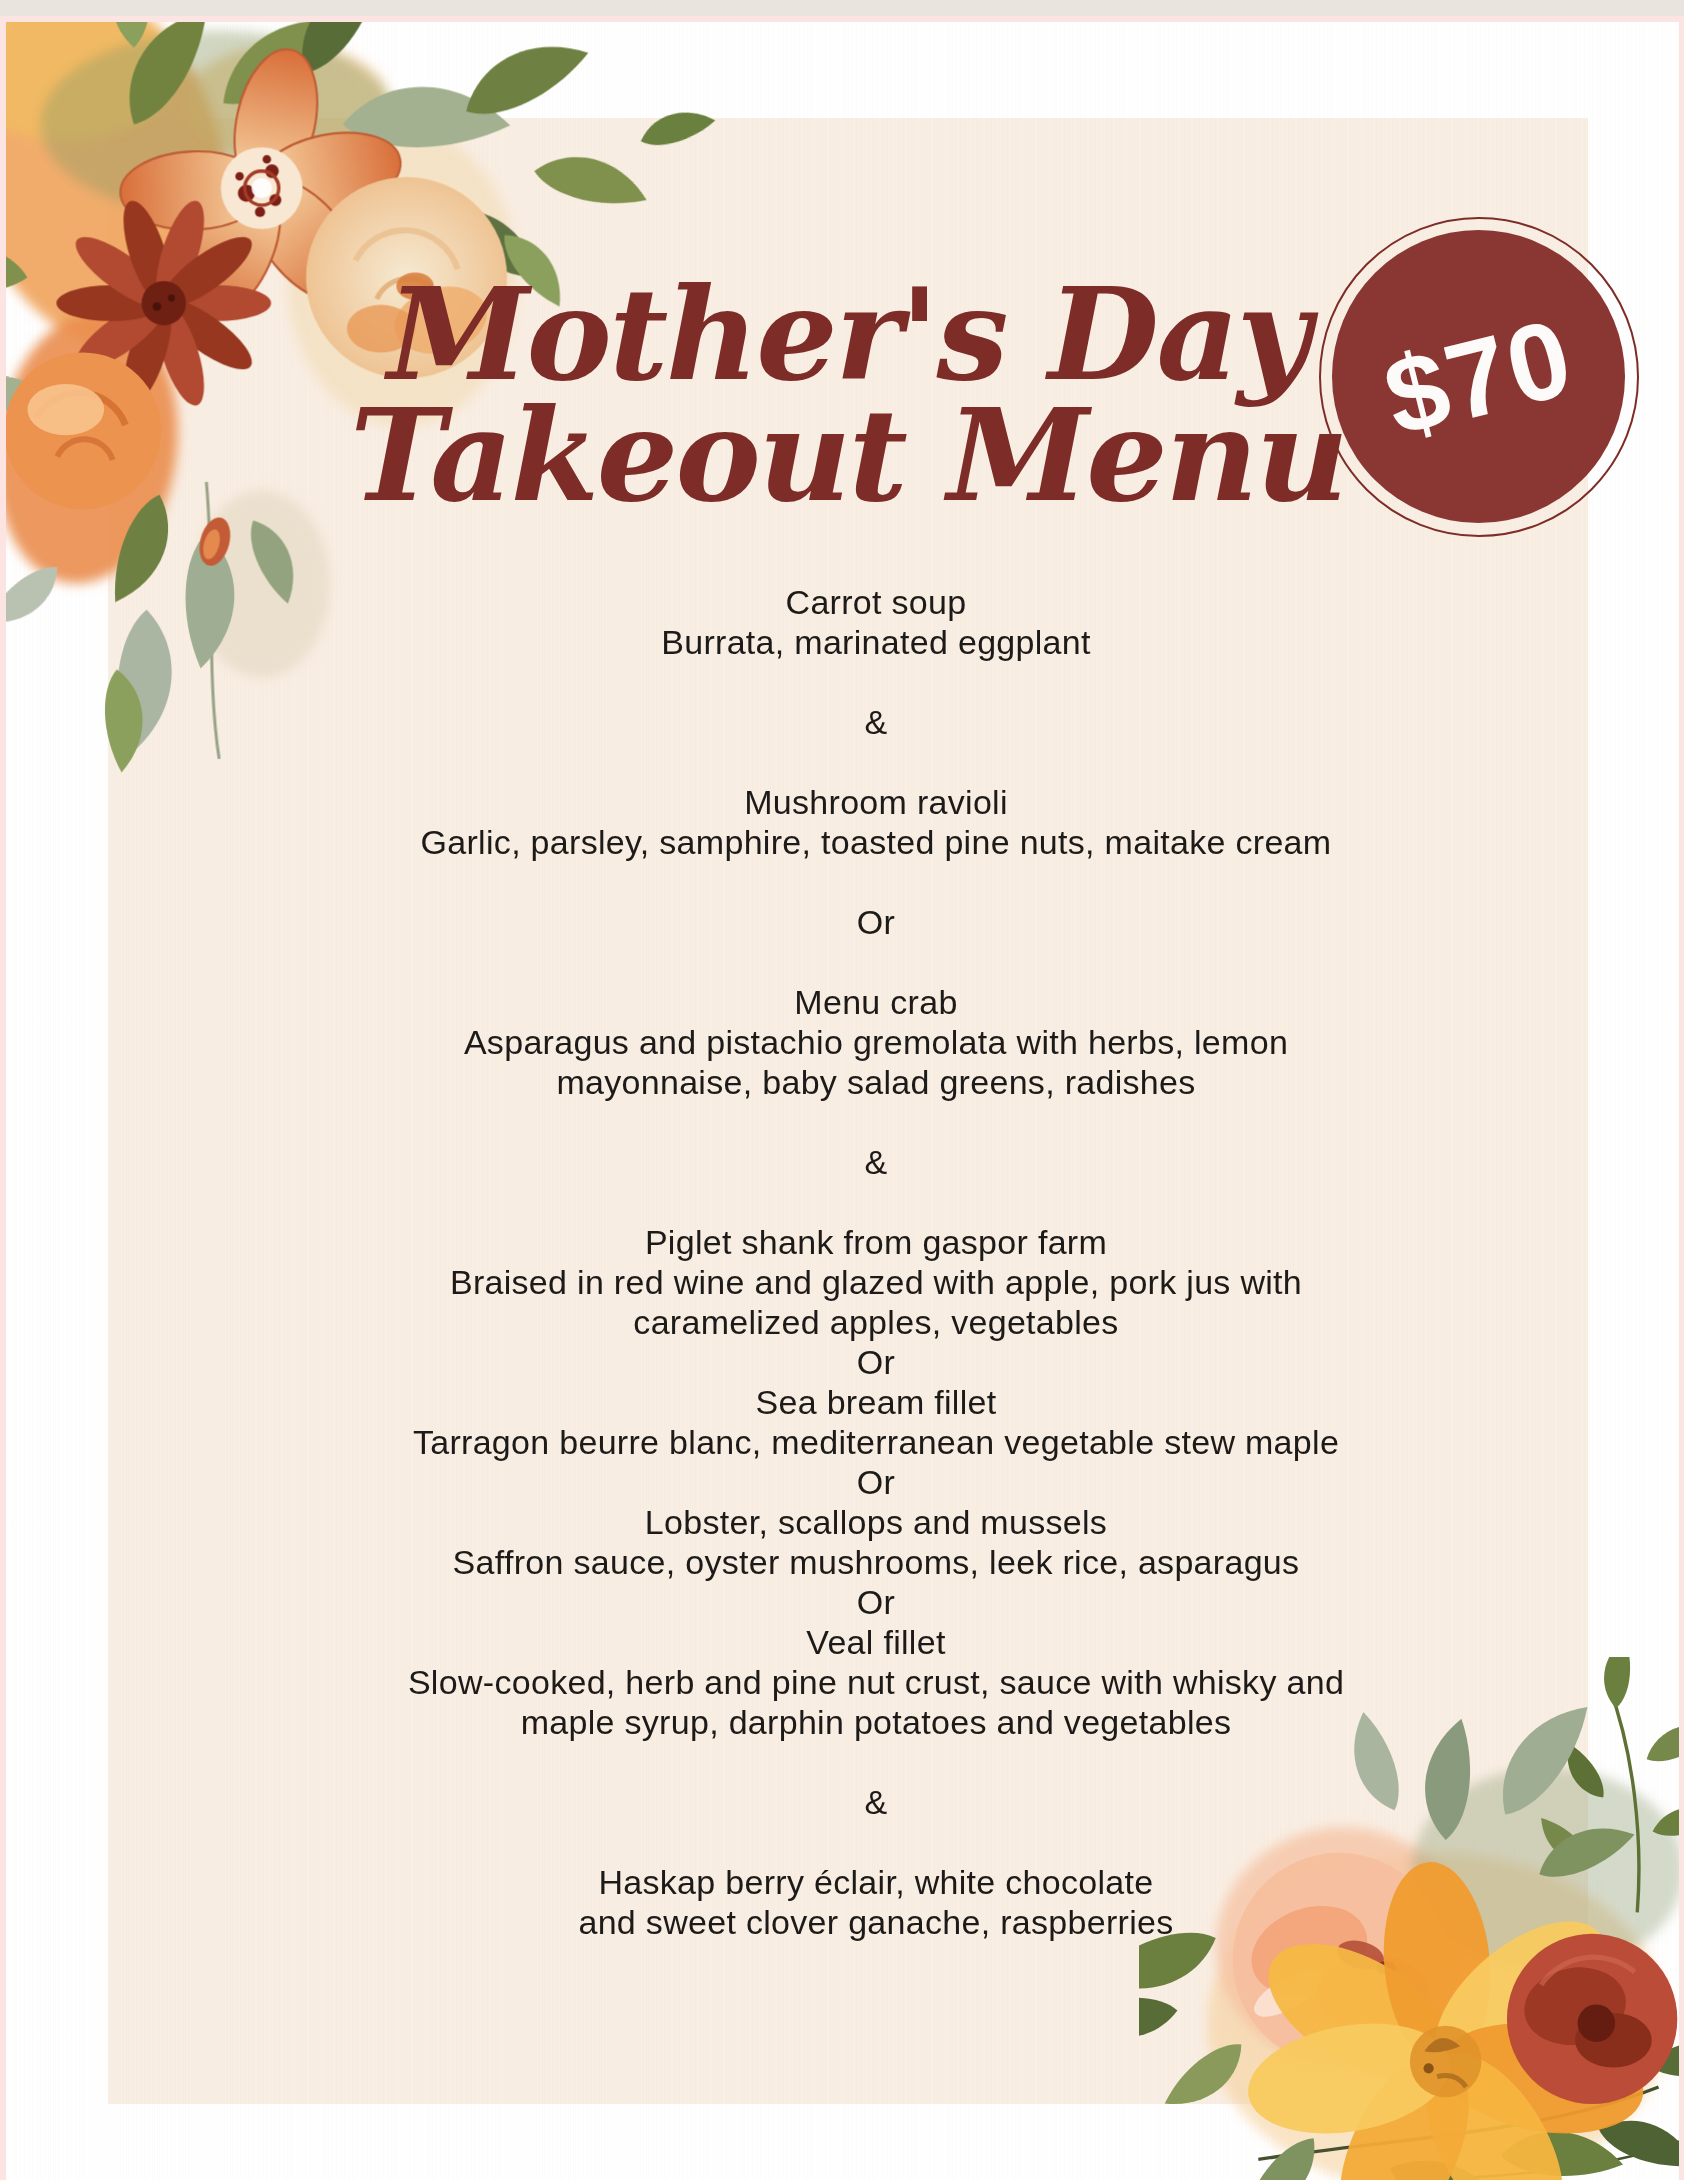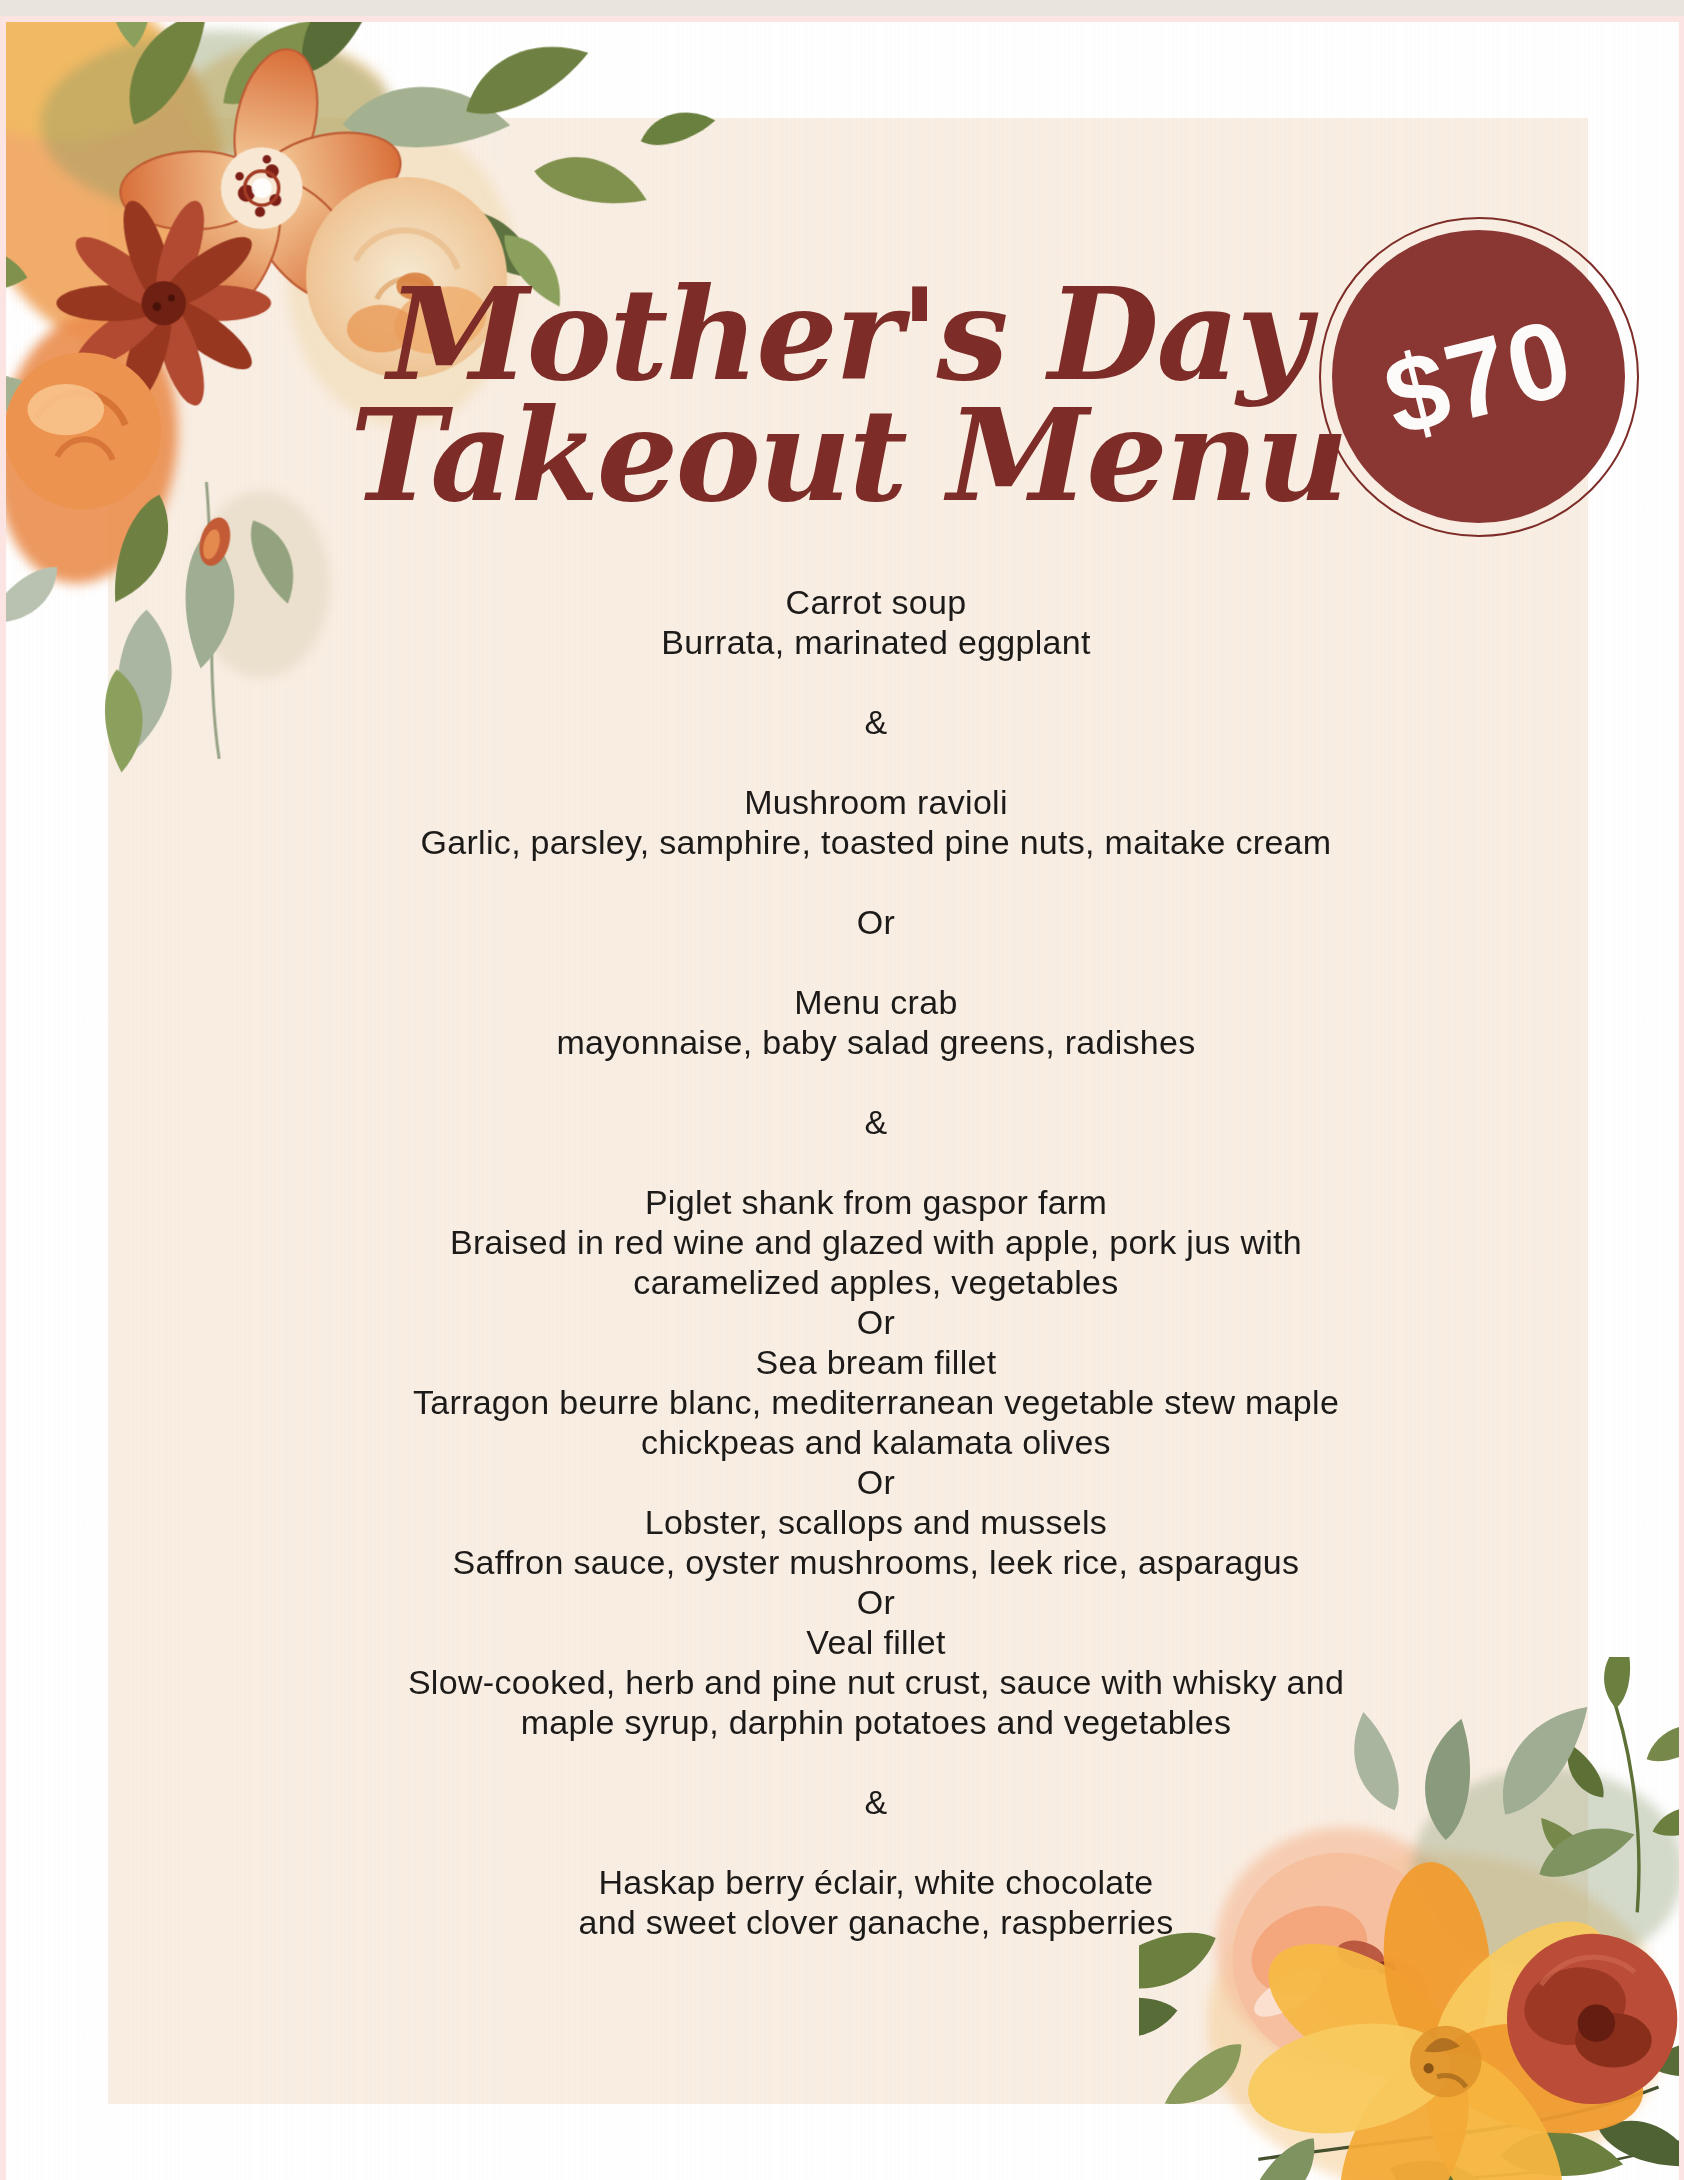--- a/index.html
+++ b/index.html
@@ -246,31 +246,31 @@
       <div class="menu-line">Burrata, marinated eggplant</div>
       <div class="menu-line blank"></div>
       <div class="menu-line">&amp;</div>
       <div class="menu-line blank"></div>
       <div class="menu-line">Mushroom ravioli</div>
       <div class="menu-line">Garlic, parsley, samphire, toasted pine nuts, maitake cream</div>
       <div class="menu-line blank"></div>
       <div class="menu-line">Or</div>
       <div class="menu-line blank"></div>
       <div class="menu-line">Menu crab</div>
+      <div class="menu-line">Asparagus and pistachio gremolata with herbs, lemon</div>
       <div class="menu-line">mayonnaise, baby salad greens, radishes</div>
       <div class="menu-line blank"></div>
       <div class="menu-line">&amp;</div>
       <div class="menu-line blank"></div>
       <div class="menu-line">Piglet shank from gaspor farm</div>
       <div class="menu-line">Braised in red wine and glazed with apple, pork jus with</div>
       <div class="menu-line">caramelized apples, vegetables</div>
       <div class="menu-line">Or</div>
       <div class="menu-line">Sea bream fillet</div>
       <div class="menu-line">Tarragon beurre blanc, mediterranean vegetable stew maple</div>
-      <div class="menu-line">chickpeas and kalamata olives</div>
       <div class="menu-line">Or</div>
       <div class="menu-line">Lobster, scallops and mussels</div>
       <div class="menu-line">Saffron sauce, oyster mushrooms, leek rice, asparagus</div>
       <div class="menu-line">Or</div>
       <div class="menu-line">Veal fillet</div>
       <div class="menu-line">Slow-cooked, herb and pine nut crust, sauce with whisky and</div>
       <div class="menu-line">maple syrup, darphin potatoes and vegetables</div>
       <div class="menu-line blank"></div>
       <div class="menu-line">&amp;</div>
       <div class="menu-line blank"></div>

